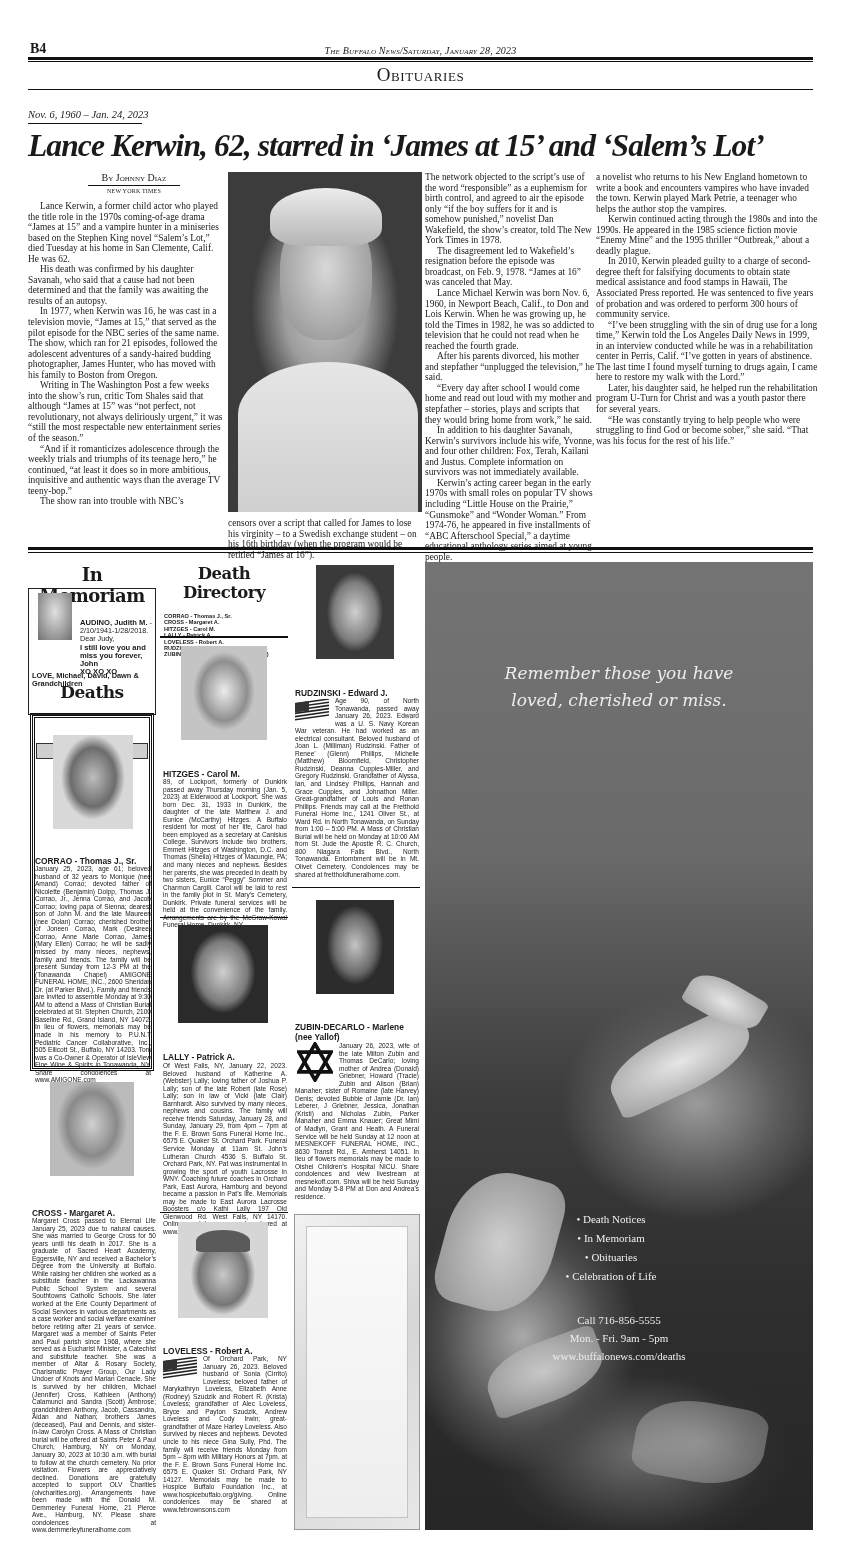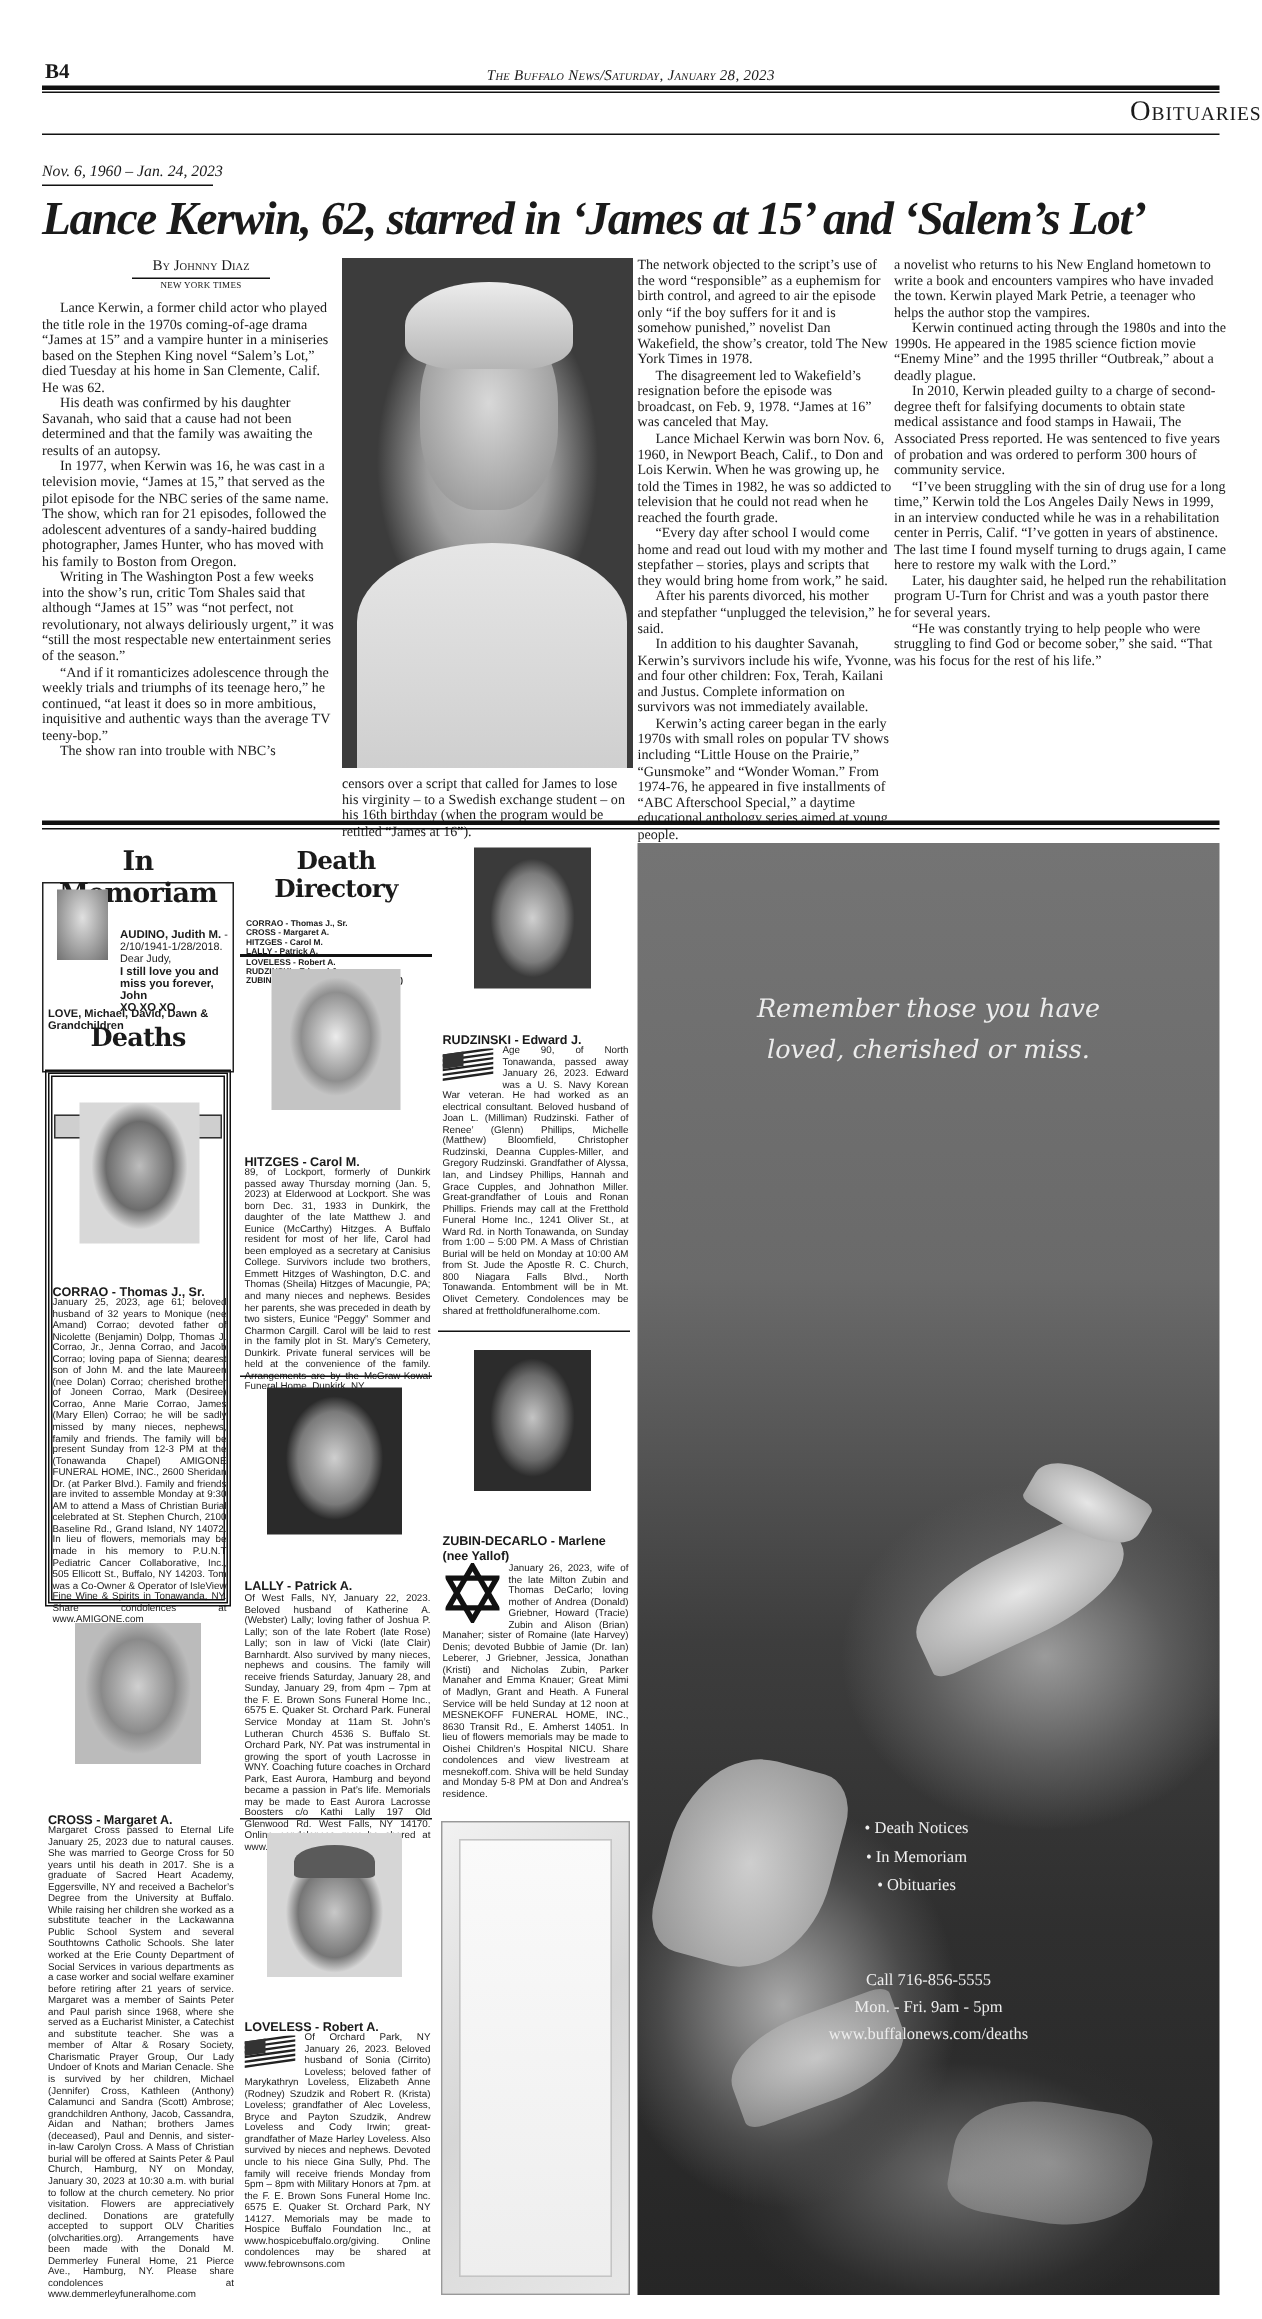--- a/index.html
+++ b/index.html
@@ -6,21 +6,21 @@
   html, body { width: 841px; height: 1546px; background: #fff; overflow: hidden; }
   body { position: relative; font-family: "Liberation Serif", "DejaVu Serif", serif; color: #1a1a1a; }
 
   .abs { position: absolute; }
 
   
   .page-num { left: 30px; top: 41px; font-size: 14px; font-weight: bold; font-family: "Liberation Serif", serif; }
   .folio { left: 0; width: 841px; top: 45px; text-align: center; font-size: 10px; font-style: italic; font-variant: small-caps; letter-spacing: 0.2px; }
   .rule-thick { left: 28px; width: 785px; height: 3px; background: #111; }
   .rule-thin { left: 28px; width: 785px; height: 1px; background: #111; }
-  .section { left: 0; width: 841px; top: 64px; text-align: right; font-size: 19px; font-variant: small-caps; letter-spacing: 0.6px; }
+  .section { left: 0; width: 841px; top: 64px; text-align: center; font-size: 19px; font-variant: small-caps; letter-spacing: 0.6px; }
 
   .dates { left: 28px; top: 109px; font-size: 10.5px; font-style: italic; }
   .dates-rule { left: 28px; top: 123px; width: 114px; height: 1px; background: #111; }
   .headline { left: 28px; top: 128px; font-size: 31.5px; font-style: italic; font-weight: bold; letter-spacing: -0.9px; white-space: nowrap; }
 
   .byline { left: 88px; top: 172px; width: 92px; text-align: center; font-size: 10px; font-variant: small-caps; }
   .byline-rule { left: 88px; top: 185px; width: 92px; height: 1px; background: #111; }
   .agency { left: 88px; top: 188px; width: 92px; text-align: center; font-size: 6px; letter-spacing: 0.2px; }
 
   .col { font-size: 9.4px; line-height: 10.55px; text-align: left; }
@@ -138,22 +138,22 @@
   <div class="hair"></div>
 </div>
 <div class="abs col col2">
   <p style="text-indent:0">censors over a script that called for James to lose his virginity – to a Swedish exchange student – on his 16th birthday (when the program would be retitled “James at 16”).</p>
 </div>
 
 <div class="abs col col3">
   <p style="text-indent:0">The network objected to the script’s use of the word “responsible” as a euphemism for birth control, and agreed to air the episode only “if the boy suffers for it and is somehow punished,” novelist Dan Wakefield, the show’s creator, told The New York Times in 1978.</p>
   <p>The disagreement led to Wakefield’s resignation before the episode was broadcast, on Feb. 9, 1978. “James at 16” was canceled that May.</p>
   <p>Lance Michael Kerwin was born Nov. 6, 1960, in Newport Beach, Calif., to Don and Lois Kerwin. When he was growing up, he told the Times in 1982, he was so addicted to television that he could not read when he reached the fourth grade.</p>
+  <p>After his parents divorced, his mother and stepfather “unplugged the television,” he said.</p>
   <p>“Every day after school I would come home and read out loud with my mother and stepfather – stories, plays and scripts that they would bring home from work,” he said.</p>
-  <p>After his parents divorced, his mother and stepfather “unplugged the television,” he said.</p>
   <p>In addition to his daughter Savanah, Kerwin’s survivors include his wife, Yvonne, and four other children: Fox, Terah, Kailani and Justus. Complete information on survivors was not immediately available.</p>
   <p>Kerwin’s acting career began in the early 1970s with small roles on popular TV shows including “Little House on the Prairie,” “Gunsmoke” and “Wonder Woman.” From 1974-76, he appeared in five installments of “ABC Afterschool Special,” a daytime educational anthology series aimed at young people.</p>
   <p>In 1979, he starred in the miniseries adaptation of “Salem’s Lot.” The series followed</p>
 </div>
 
 <div class="abs col col4">
   <p style="text-indent:0">a novelist who returns to his New England hometown to write a book and encounters vampires who have invaded the town. Kerwin played Mark Petrie, a teenager who helps the author stop the vampires.</p>
   <p>Kerwin continued acting through the 1980s and into the 1990s. He appeared in the 1985 science fiction movie “Enemy Mine” and the 1995 thriller “Outbreak,” about a deadly plague.</p>
   <p>In 2010, Kerwin pleaded guilty to a charge of second-degree theft for falsifying documents to obtain state medical assistance and food stamps in Hawaii, The Associated Press reported. He was sentenced to five years of probation and was ordered to perform 300 hours of community service.</p>
   <p>“I’ve been struggling with the sin of drug use for a long time,” Kerwin told the Los Angeles Daily News in 1999, in an interview conducted while he was in a rehabilitation center in Perris, Calif. “I’ve gotten in years of abstinence. The last time I found myself turning to drugs again, I came here to restore my walk with the Lord.”</p>
@@ -267,18 +267,19 @@
   <div class="leaf" style="left:210px; top:840px; width:130px; height:80px; transform:rotate(10deg); border-radius:50% 20% 50% 20%; opacity:0.45;"></div>
 </div>
 <div class="abs ad-slogan">
   <div>Remember those you have</div>
   <div>loved, cherished or miss.</div>
 </div>
 <div class="abs ad-list">
   <div>• Death Notices</div>
   <div>• In Memoriam</div>
   <div>• Obituaries</div>
+  <div>• Celebration of Life</div>
 </div>
 <div class="abs ad-contact">
   <div>Call 716-856-5555</div>
   <div>Mon. - Fri. 9am - 5pm</div>
   <div>www.buffalonews.com/deaths</div>
 </div>
 
 </body></html>

